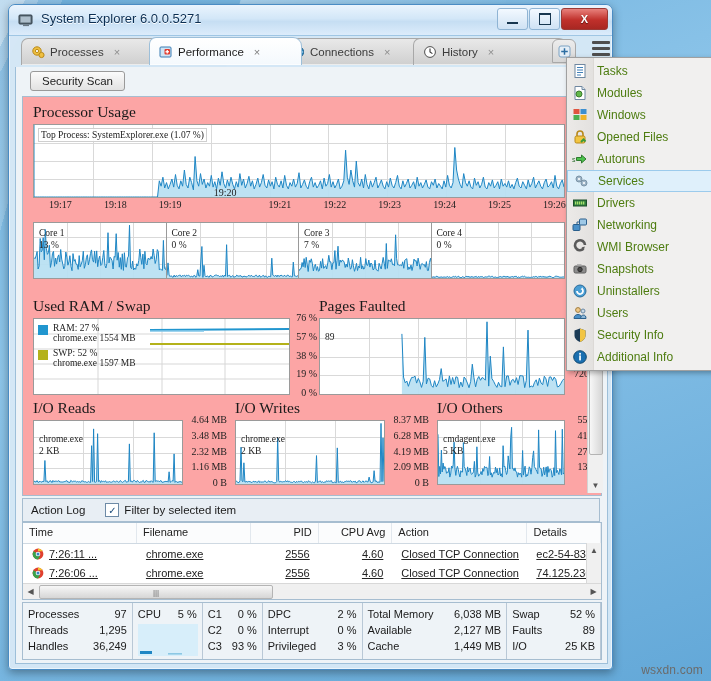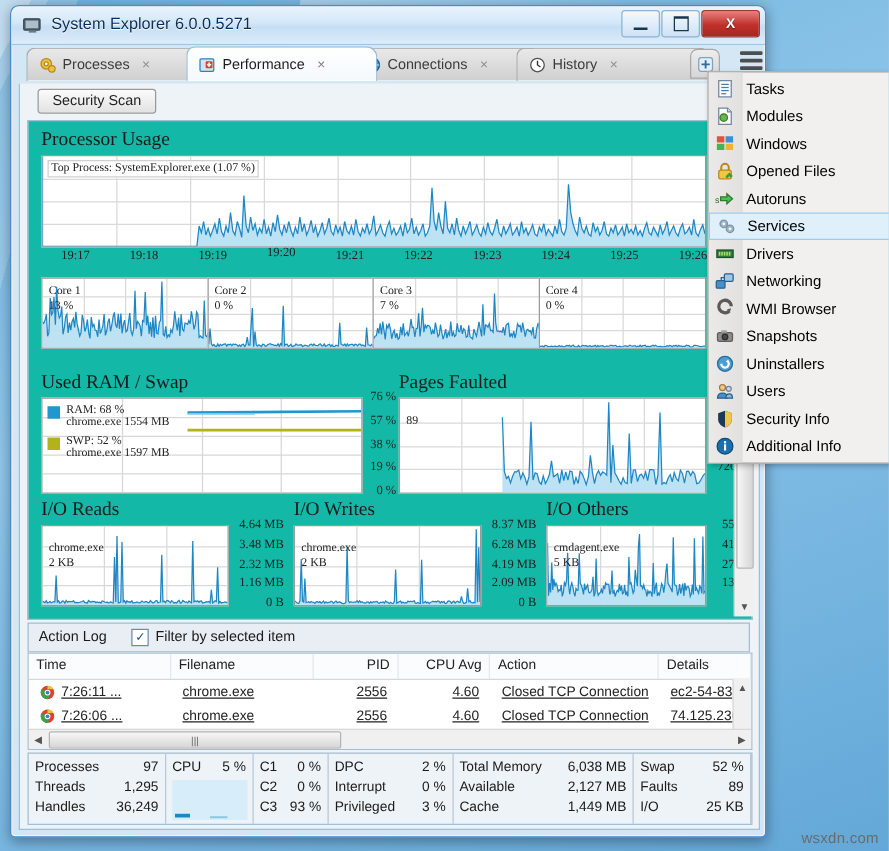--- a/index.html
+++ b/index.html
@@ -69,21 +69,21 @@
     flex-direction:column;justify-content:space-between;}
   #hamburger i{display:block;height:3px;background:#4e4e4e;border-radius:1px;}
 
   
   #client{position:absolute;left:6px;top:62px;width:591px;height:596px;
     background:#eef3f7;border:1px solid #9dbfd9;border-top:none;}
   #toolbar{height:28px;background:#eef3f7;display:flex;align-items:center;padding-left:14px;}
   #secscan{font-size:11.5px;padding:3px 11px;border:1px solid #9a9a9a;border-radius:3px;
     background:linear-gradient(180deg,#fbfbfb,#e2e2e2);color:#222;}
 
-  #scrollpane{position:absolute;left:6px;top:29px;width:578px;height:398px;background:#14b8a6;
+  #scrollpane{position:absolute;left:6px;top:29px;width:578px;height:398px;background:#fca5a5;
     border:1px solid #a6bdd0;overflow:hidden;}
   #vscroll{position:absolute;right:0;top:0;width:15px;height:100%;background:#f0f0f0;
     border-left:1px solid #d3d3d3;}
   #vscroll .thumb{position:absolute;left:1px;top:1px;width:12px;height:300px;
     background:linear-gradient(90deg,#f7f7f7,#d6d6d6);border:1px solid #b4b4b4;border-radius:2px;}
   #vscroll .arr{position:absolute;left:0;width:15px;height:15px;display:flex;align-items:center;
     justify-content:center;font-size:8px;color:#555;background:#f0f0f0;}
   #vscroll .arr.dn{bottom:0;}
 
   .secttl{font-family:"Liberation Serif",serif;font-size:15.5px;color:#1a1a1a;}
@@ -126,21 +126,21 @@
   .srow{display:flex;justify-content:space-between;height:16px;line-height:16px;white-space:nowrap;}
   .srow .k{padding-right:10px;} .srow .v{font-variant-numeric:tabular-nums;}
   #cpumini{position:relative;height:32px;background:#d7eefa;border:0;margin-top:2px;}
 
   
   #menu{position:absolute;left:566px;top:57px;width:145px;
     background:#f1f0ef;border:1px solid #a0a0a0;box-shadow:2px 2px 5px rgba(0,0,0,.3);
     z-index:40;padding:2px 0;}
   #menu .gutter{position:absolute;left:0;top:0;width:26px;height:100%;
     background:linear-gradient(90deg,#eceae8,#e3e1df);border-right:1px solid #dcd9d6;}
-  .mi{position:relative;height:22px;display:flex;align-items:center;font-size:12px;color:#000000;
+  .mi{position:relative;height:22px;display:flex;align-items:center;font-size:12px;color:#4d7c0f;
     padding-left:4px;z-index:2;}
   .mi.sel{background:#dff0fb;border:1px solid #9ccbec;height:20px;}
   .mi .mic{width:18px;height:16px;margin-right:8px;flex:0 0 auto;display:flex;
     align-items:center;justify-content:center;}
   svg{display:block;overflow:visible;}
 </style>
 </head>
 <body>
 
 <div id="desktop"></div>
@@ -259,21 +259,21 @@
           <div class="axlab" style="left: 542px; width: 26px; top: 21px;">76 %</div>
           <div class="axlab" style="left: 542px; width: 26px; top: 39px;">57 %</div>
           <div class="axlab" style="left: 542px; width: 26px; top: 57px;">38 %</div>
           <div class="axlab" style="left: 542px; width: 26px; top: 75px;">19 %</div>
           <div class="axlab" style="left: 542px; width: 26px; top: 93px;">0</div>
         </div>
       <div id="cpuX">
           <div class="xlab" style="left: 26px; top: 102px;">19:17</div>
           <div class="xlab" style="left: 80.8889px; top: 102px;">19:18</div>
           <div class="xlab" style="left: 135.778px; top: 102px;">19:19</div>
-          <div class="xlab" style="left: 190.667px; top: 100px;">19:20</div>
+          <div class="xlab" style="left: 190.667px; top: 90px;">19:20</div>
           <div class="xlab" style="left: 245.556px; top: 102px;">19:21</div>
           <div class="xlab" style="left: 300.444px; top: 102px;">19:22</div>
           <div class="xlab" style="left: 355.333px; top: 102px;">19:23</div>
           <div class="xlab" style="left: 410.222px; top: 102px;">19:24</div>
           <div class="xlab" style="left: 465.111px; top: 102px;">19:25</div>
           <div class="xlab" style="left: 520px; top: 102px;">19:26</div>
         </div>
 
       <div id="coresRow">
           <div class="panel" style="position: absolute; left: 10px; top: 125px; width: 132.5px; height: 55px; border-left: 1px solid rgb(154, 154, 154);">
@@ -370,21 +370,21 @@
               <line x1="191" y1="0" x2="191" y2="75"></line>
           </g>
           <path d="M116 11 L255 10" fill="none" stroke="#2196cf" stroke-width="2.2"></path>
           <path d="M116 12 L170 12" fill="none" stroke="#7fc6e8" stroke-width="1.4"></path>
           <path d="M116 25 L255 25" fill="none" stroke="#b4b21a" stroke-width="2.2"></path>
         </svg>
         <div style="position:absolute;left:4px;top:4px;">
           <div style="display:flex;align-items:flex-start;gap:5px;">
             <span style="width:10px;height:10px;background:#2196cf;display:block;margin-top:2px;"></span>
             <div>
-              <div class="ovl" style="position:static;">RAM: 68 %</div>
+              <div class="ovl" style="position:static;">RAM: 27 %</div>
               <div class="ovl" style="position:static;">chrome.exe 1554 MB</div>
             </div>
           </div>
           <div style="display:flex;align-items:flex-start;gap:5px;margin-top:5px;">
             <span style="width:10px;height:10px;background:#b4b21a;display:block;margin-top:2px;"></span>
             <div>
               <div class="ovl" style="position:static;">SWP: 52 %</div>
               <div class="ovl" style="position:static;">chrome.exe 1597 MB</div>
             </div>
           </div>

